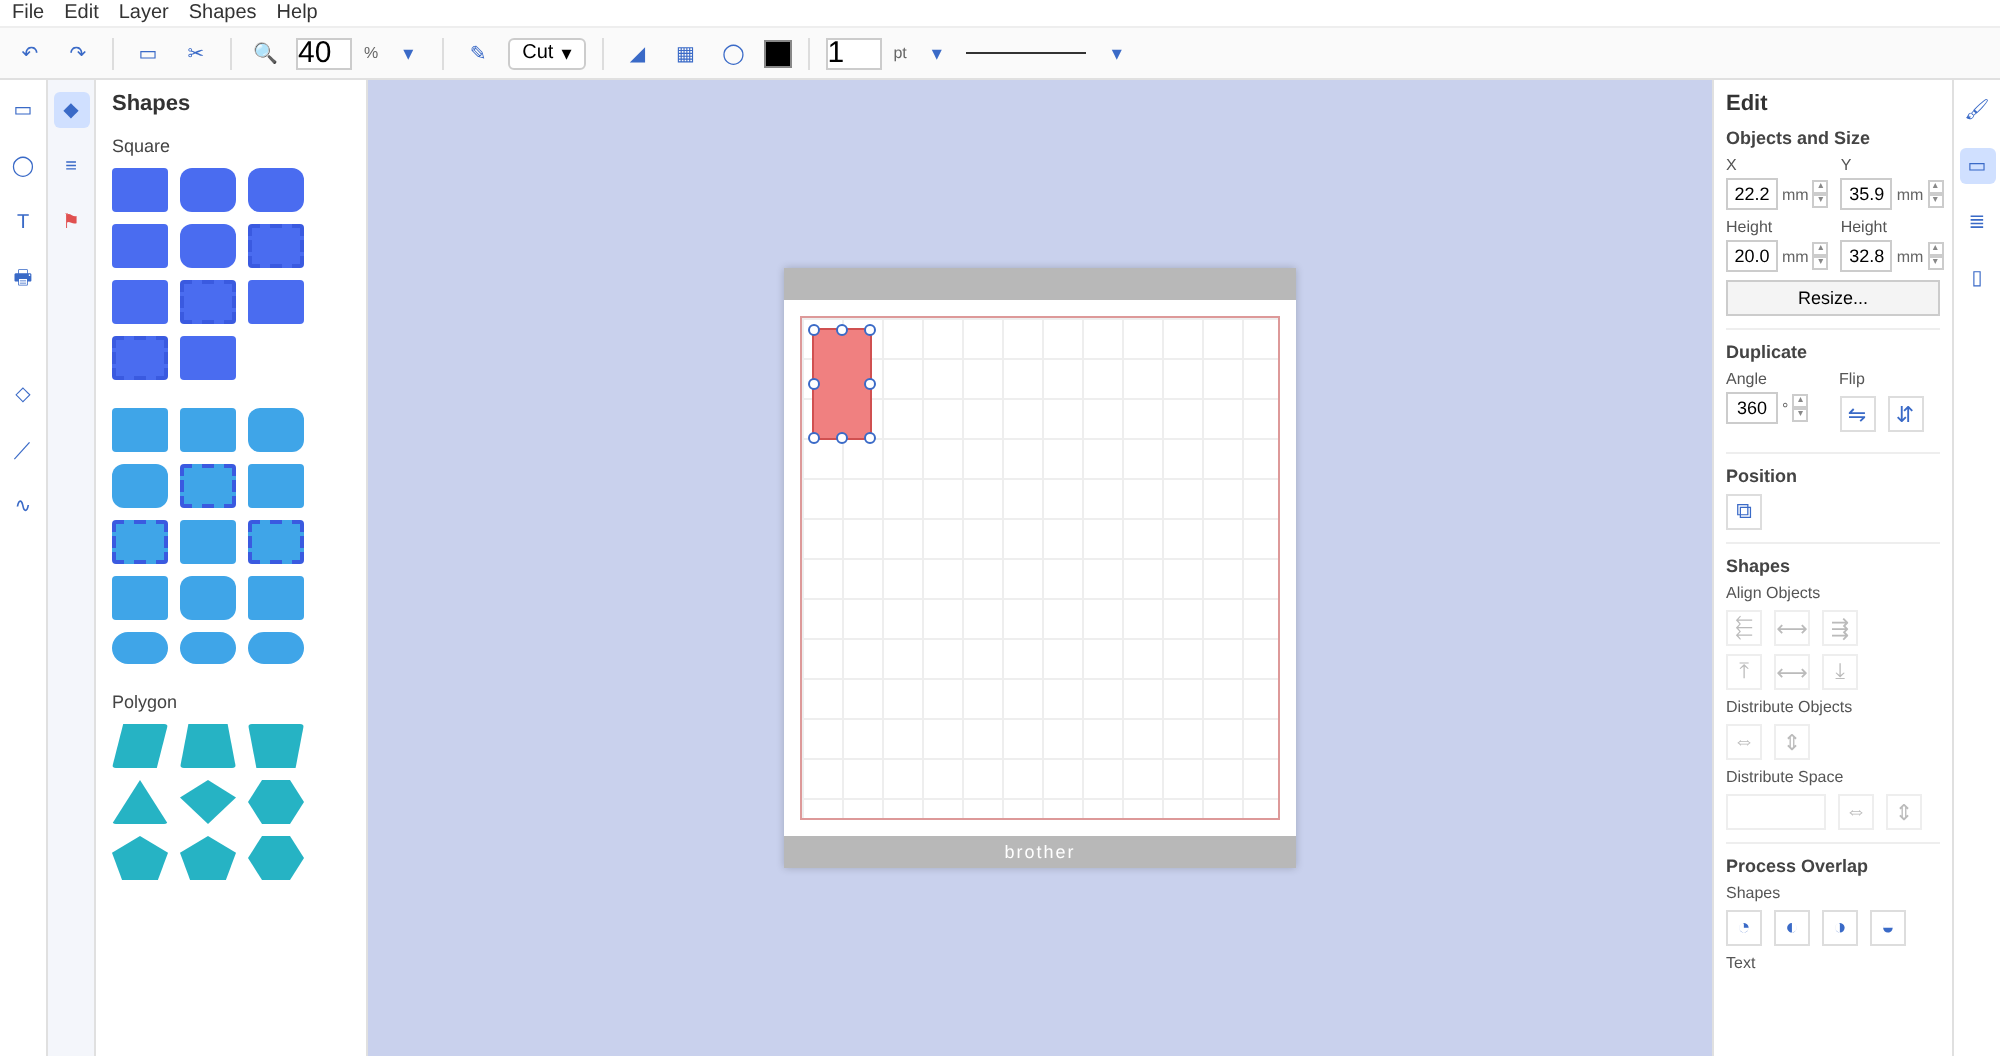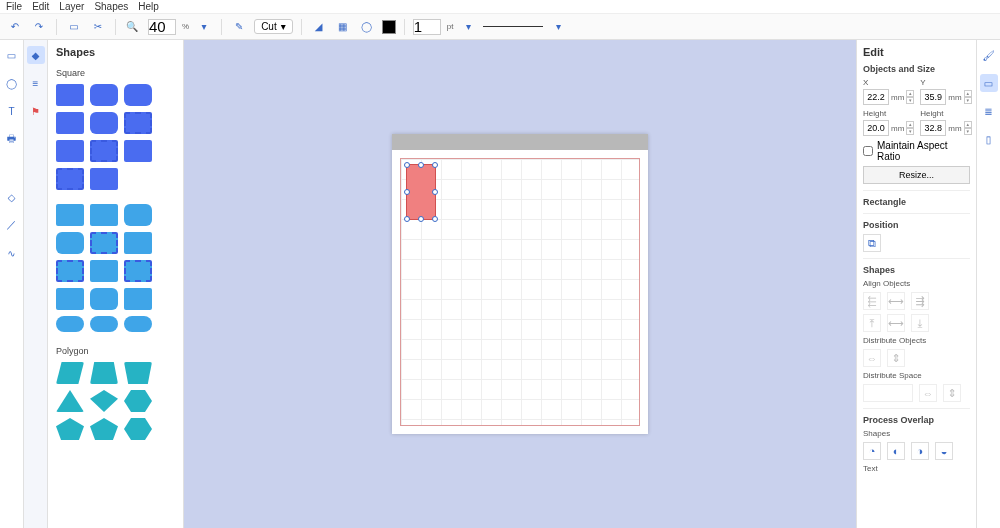--- a/index.html
+++ b/index.html
@@ -173,20 +173,21 @@
           <div class="hnd" style="left:-3px;top:-3px"></div>
           <div class="hnd" style="right:-3px;top:-3px"></div>
           <div class="hnd" style="left:-3px;bottom:-3px"></div>
           <div class="hnd" style="right:-3px;bottom:-3px"></div>
           <div class="hnd" style="left:calc(50% - 3px);top:-3px"></div>
           <div class="hnd" style="left:calc(50% - 3px);bottom:-3px"></div>
           <div class="hnd" style="left:-3px;top:calc(50% - 3px)"></div>
           <div class="hnd" style="right:-3px;top:calc(50% - 3px)"></div>
         </div>
       </div>
+      <div class="mat-bot">brother</div>
     </div>
   </div>
 
   <div class="editpanel">
     <div class="ep-head">Edit</div>
     <div class="ep-sec first">Objects and Size</div>
     <div class="row">
       <div class="col">
           <div class="lbl">X</div>
         <div class="inp">
@@ -227,27 +228,43 @@
         <div class="inp">
             <input value="32.8" style="">
             <span class="unit">mm</span>
             <div class="spin">
               <div>▴</div>
               <div>▾</div>
             </div>
           </div>
         </div>
     </div>
-    <div class="chk">
-        <input type="checkbox" style="">
-        <span>Maintain Aspect Ratio</span>
-      </div>
     <div class="btn">Resize...</div>
 
-    <div class="ep-sec">Rectangle</div>
+    <div class="ep-sec">Duplicate</div>
+    <div class="row">
+      <div class="col">
+          <div class="lbl">Angle</div>
+        <div class="inp">
+            <input value="360" style="">
+            <span class="unit">°</span>
+            <div class="spin">
+              <div>▴</div>
+              <div>▾</div>
+            </div>
+          </div>
+        </div>
+      <div class="col">
+          <div class="lbl">Flip</div>
+        <div class="iconrow">
+            <div class="ico">⇋</div>
+            <div class="ico">⇵</div>
+          </div>
+        </div>
+    </div>
 
     <div class="ep-sec">Position</div>
     <div class="iconrow">
         <div class="ico">⧉</div>
       </div>
 
     <div class="ep-sec">Shapes</div>
     <div class="lbl">Align Objects</div>
     <div class="iconrow">
       <div class="ico dim">⬱</div>

